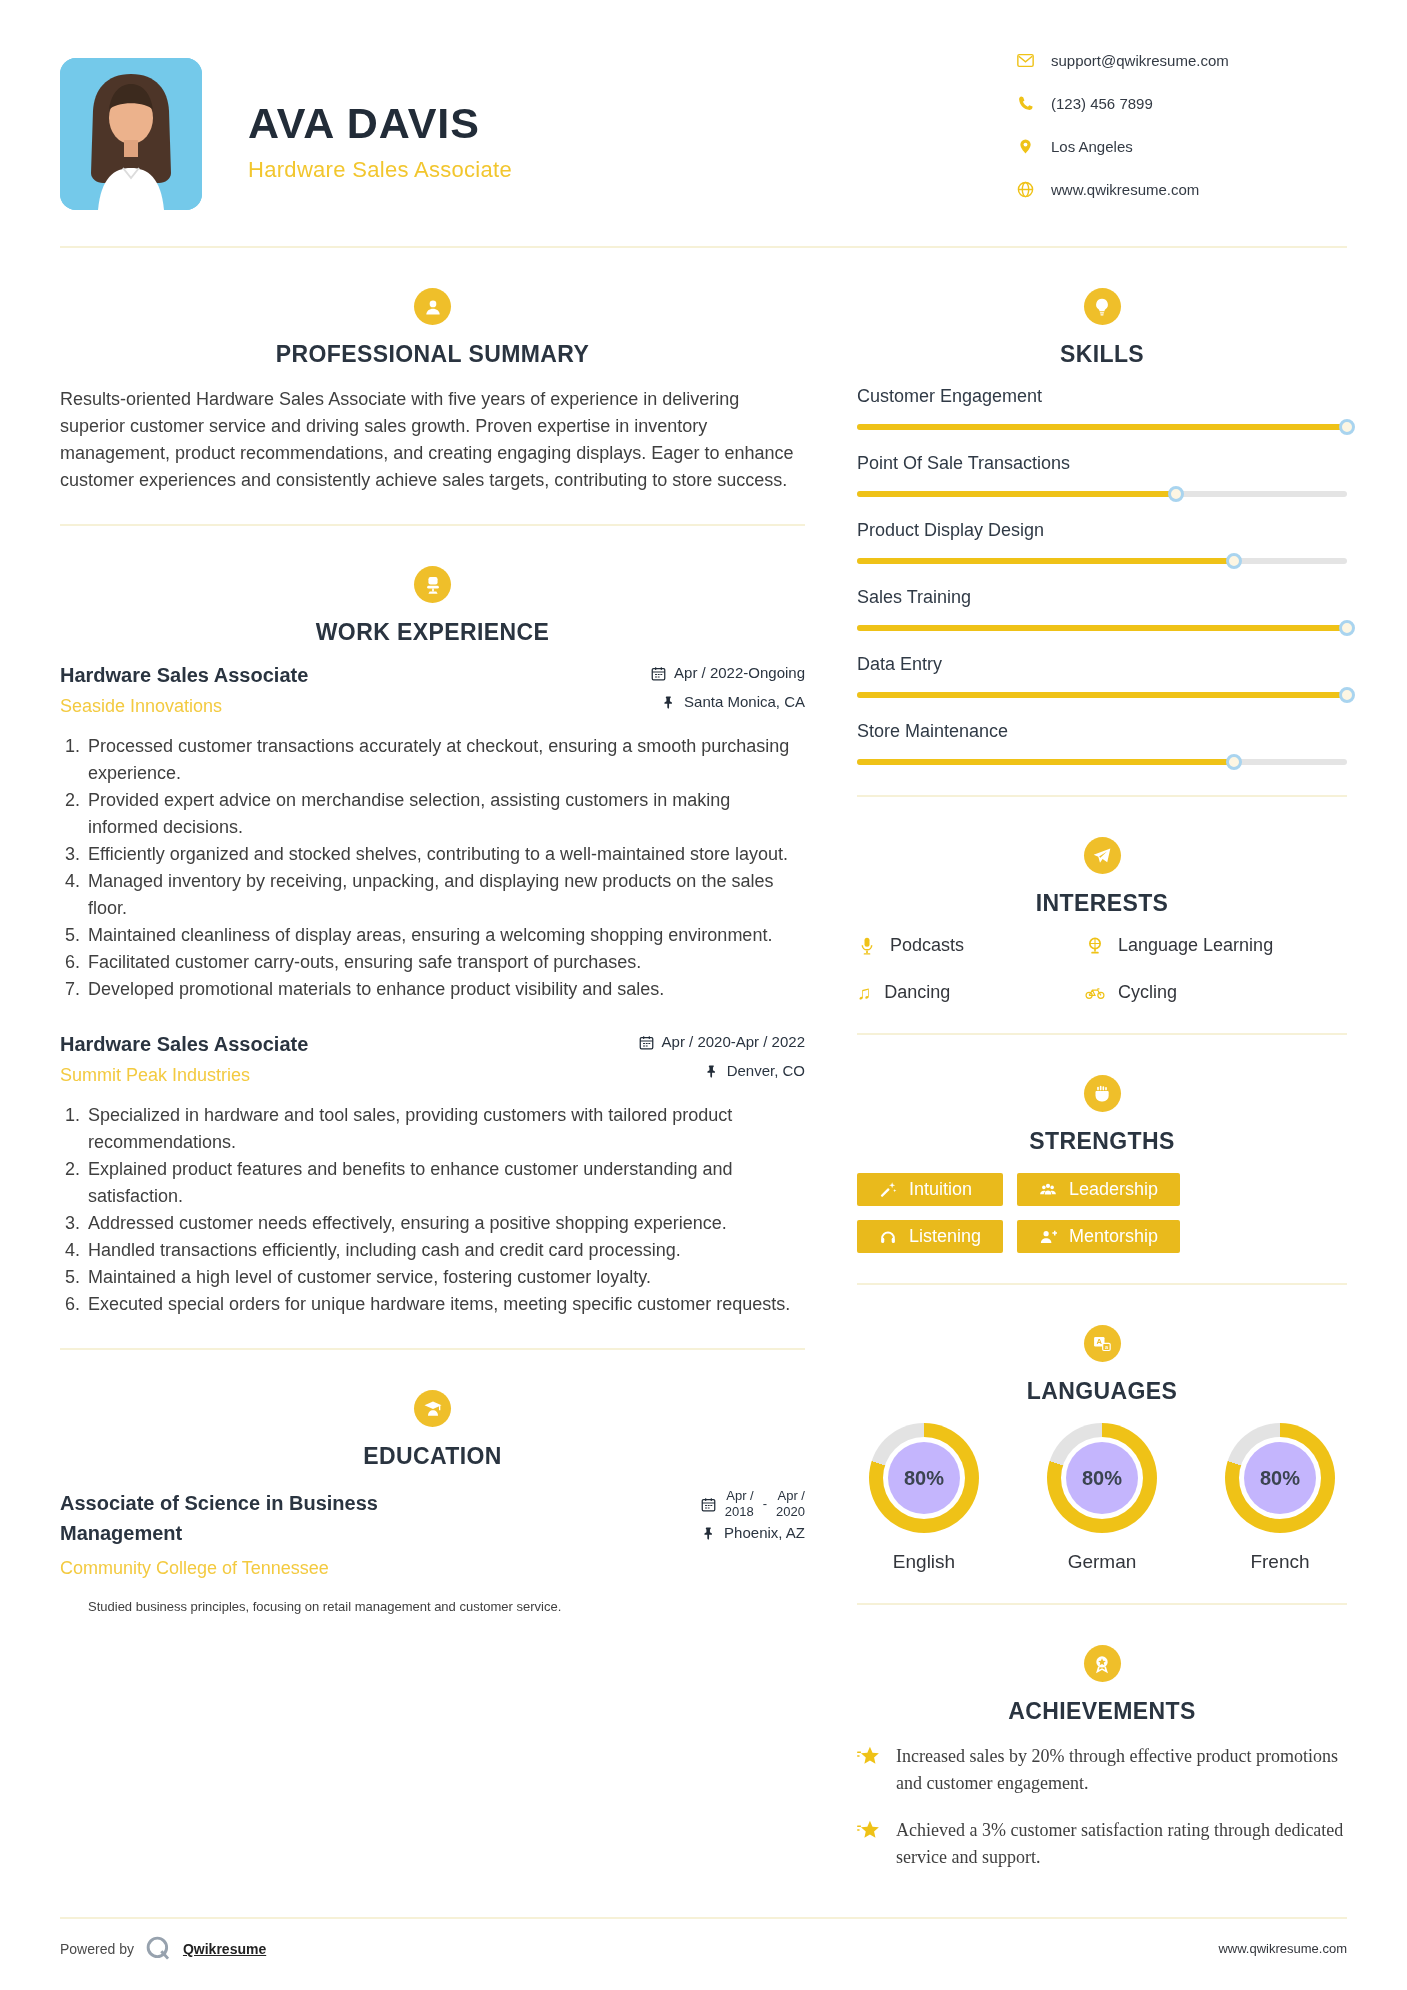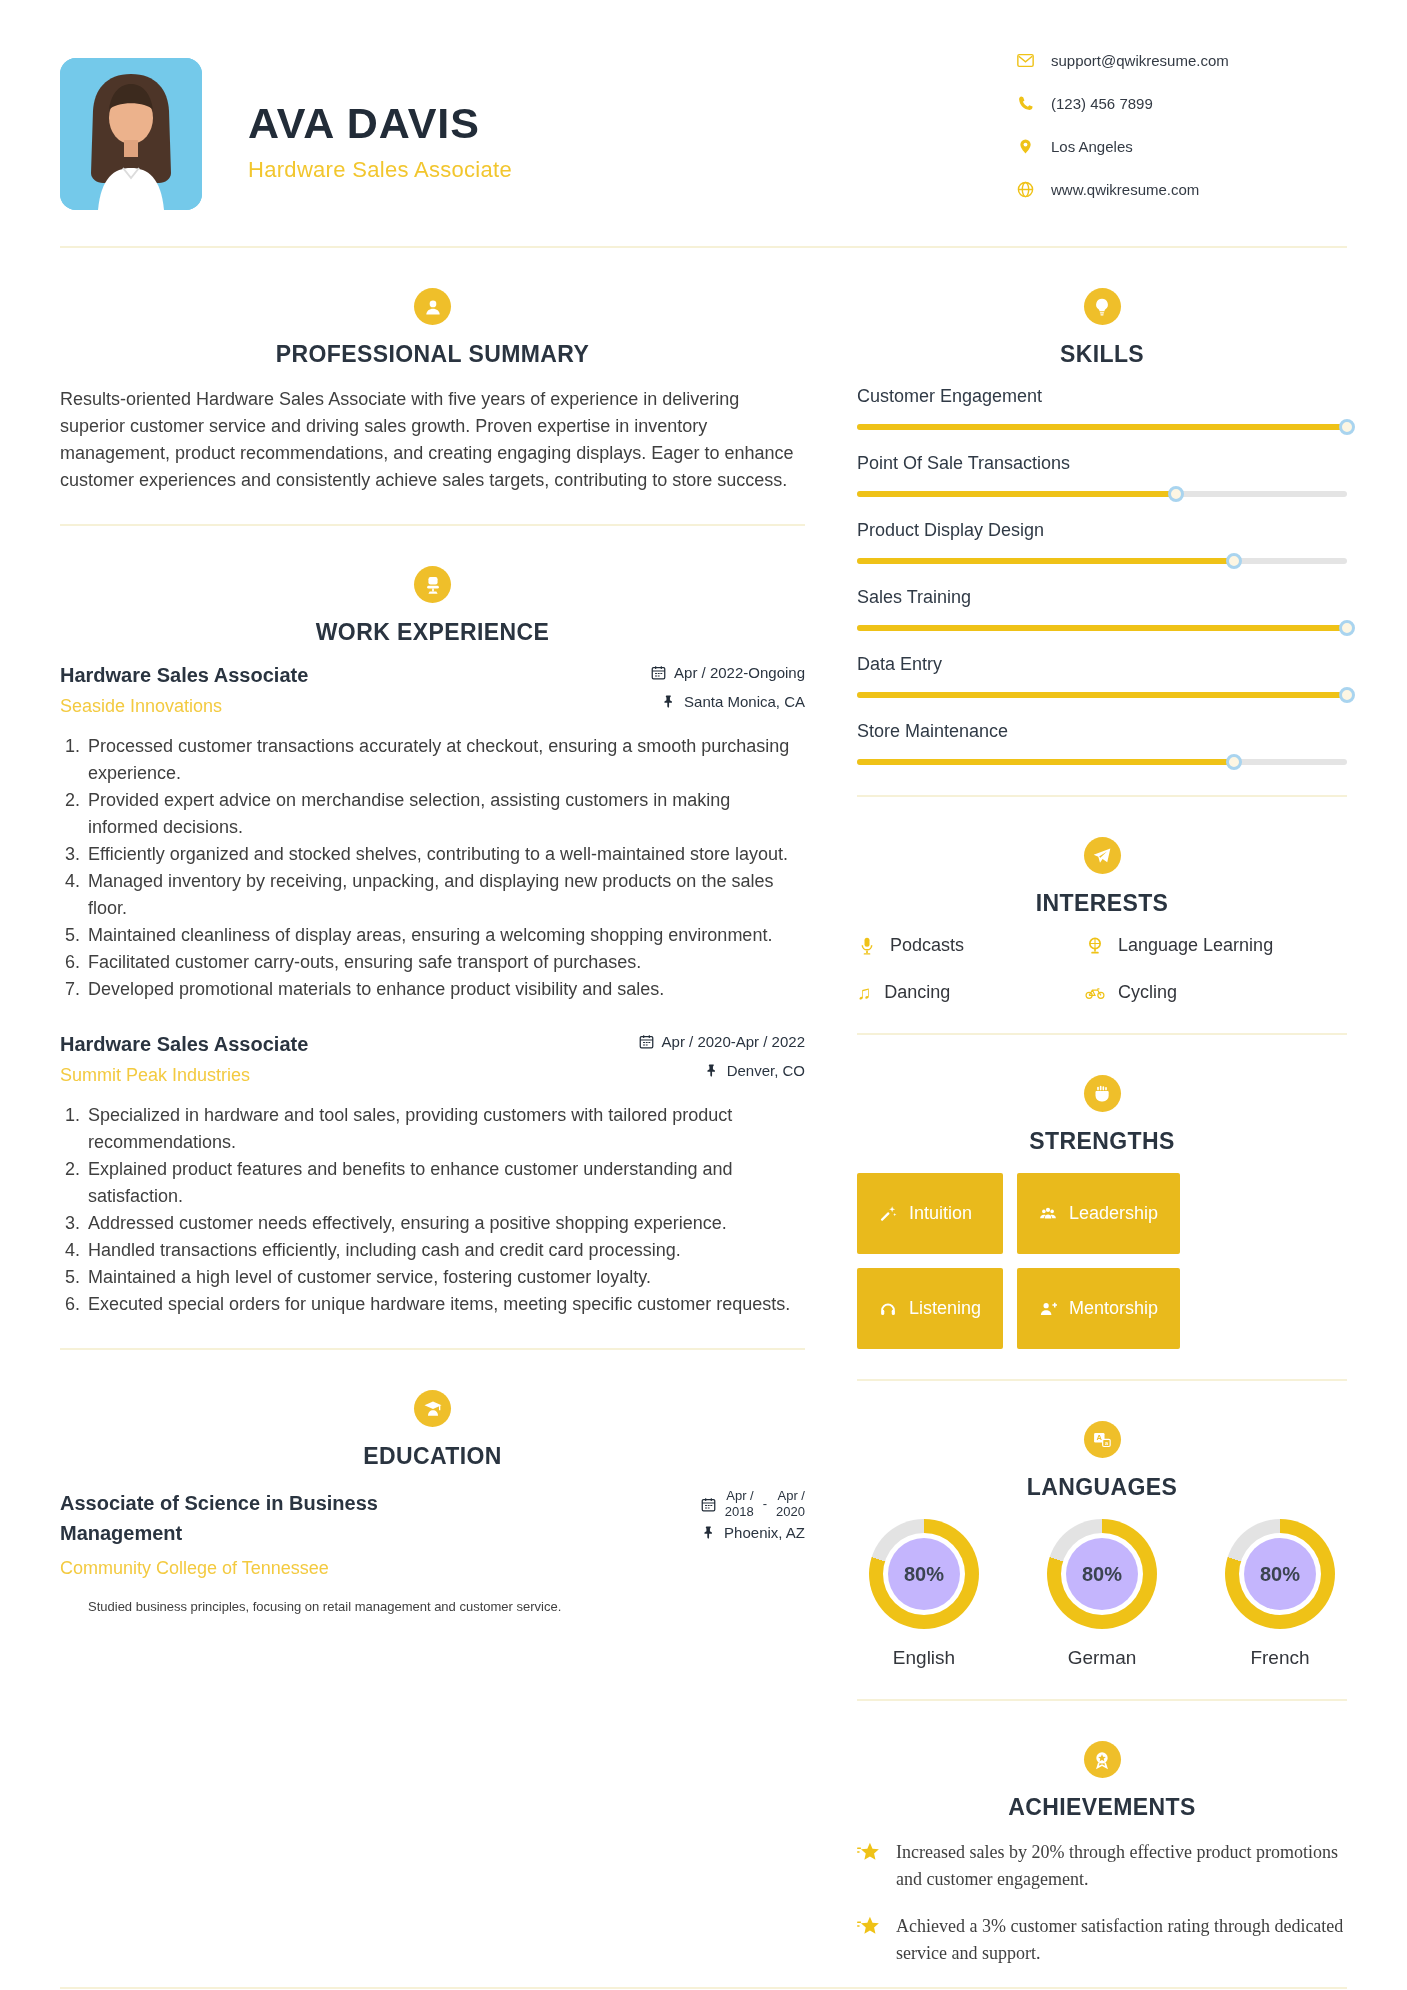--- a/index.html
+++ b/index.html
@@ -53,21 +53,21 @@
 
   .summary-text{font-size:18px;line-height:27px;color:var(--body);margin:0;}
 
   
   .job{margin-top:6px;}
   .job + .job{margin-top:30px;}
   .job-head{display:flex;justify-content:space-between;align-items:flex-start;}
   .job-title{font-size:20px;font-weight:700;color:var(--ink);margin:0;}
   .job-company{font-size:18px;color:var(--accent-soft);margin-top:9px;}
   .job-meta{text-align:right;flex:none;}
-  .meta-row{display:flex;justify-content:flex-end;align-items:center;gap:8px;
+  .meta-row{display:flex;justify-content:flex-end;align-items:flex-end;gap:8px;
     font-size:15px;color:var(--ink);font-weight:500;margin-bottom:12px;}
   .meta-row:last-child{margin-bottom:0;}
   .micon{width:15px;height:15px;color:#222c38;display:flex;flex:none;}
   .micon svg{width:100%;height:100%;}
   ol.bullets{margin:16px 0 0;padding-left:25px;}
   ol.bullets li{font-size:18px;line-height:27px;color:var(--body);padding-left:3px;}
 
   
   .edu-head{display:flex;justify-content:space-between;align-items:flex-start;}
   .edu-degree{font-size:20px;font-weight:700;color:var(--ink);margin:0;width:400px;line-height:30px;}
@@ -92,21 +92,21 @@
   .int-grid{display:grid;grid-template-columns:228px 1fr;row-gap:26px;margin-top:4px;}
   .int-item{display:flex;align-items:center;gap:13px;font-size:18px;color:#33363c;}
   .iicon{width:20px;height:20px;color:var(--accent);display:flex;align-items:center;justify-content:center;flex:none;}
   .iicon svg{width:100%;height:100%;}
   .iglyph{font-size:19px;color:var(--accent);line-height:1;}
 
   
   .str-grid{display:grid;grid-template-columns:auto auto;justify-content:start;gap:14px;margin-top:8px;}
   .str-tag{
     display:inline-flex;align-items:center;gap:12px;background:var(--accent-deep);color:#fff;
-    font-size:18px;padding:30px 22px;border-radius:2px;
+    font-size:18px;padding:6px 22px;border-radius:2px;
   }
   .sticon{width:18px;height:18px;display:flex;color:#fff;flex:none;}
   .sticon svg{width:100%;height:100%;}
 
   
   .lang-row{display:flex;gap:44px;margin-top:10px;}
   .lang-item{width:134px;display:flex;flex-direction:column;align-items:center;}
   .donut{
     width:110px;height:110px;border-radius:50%;
     background:conic-gradient(var(--accent) var(--pct), #e3e3e3 0);

